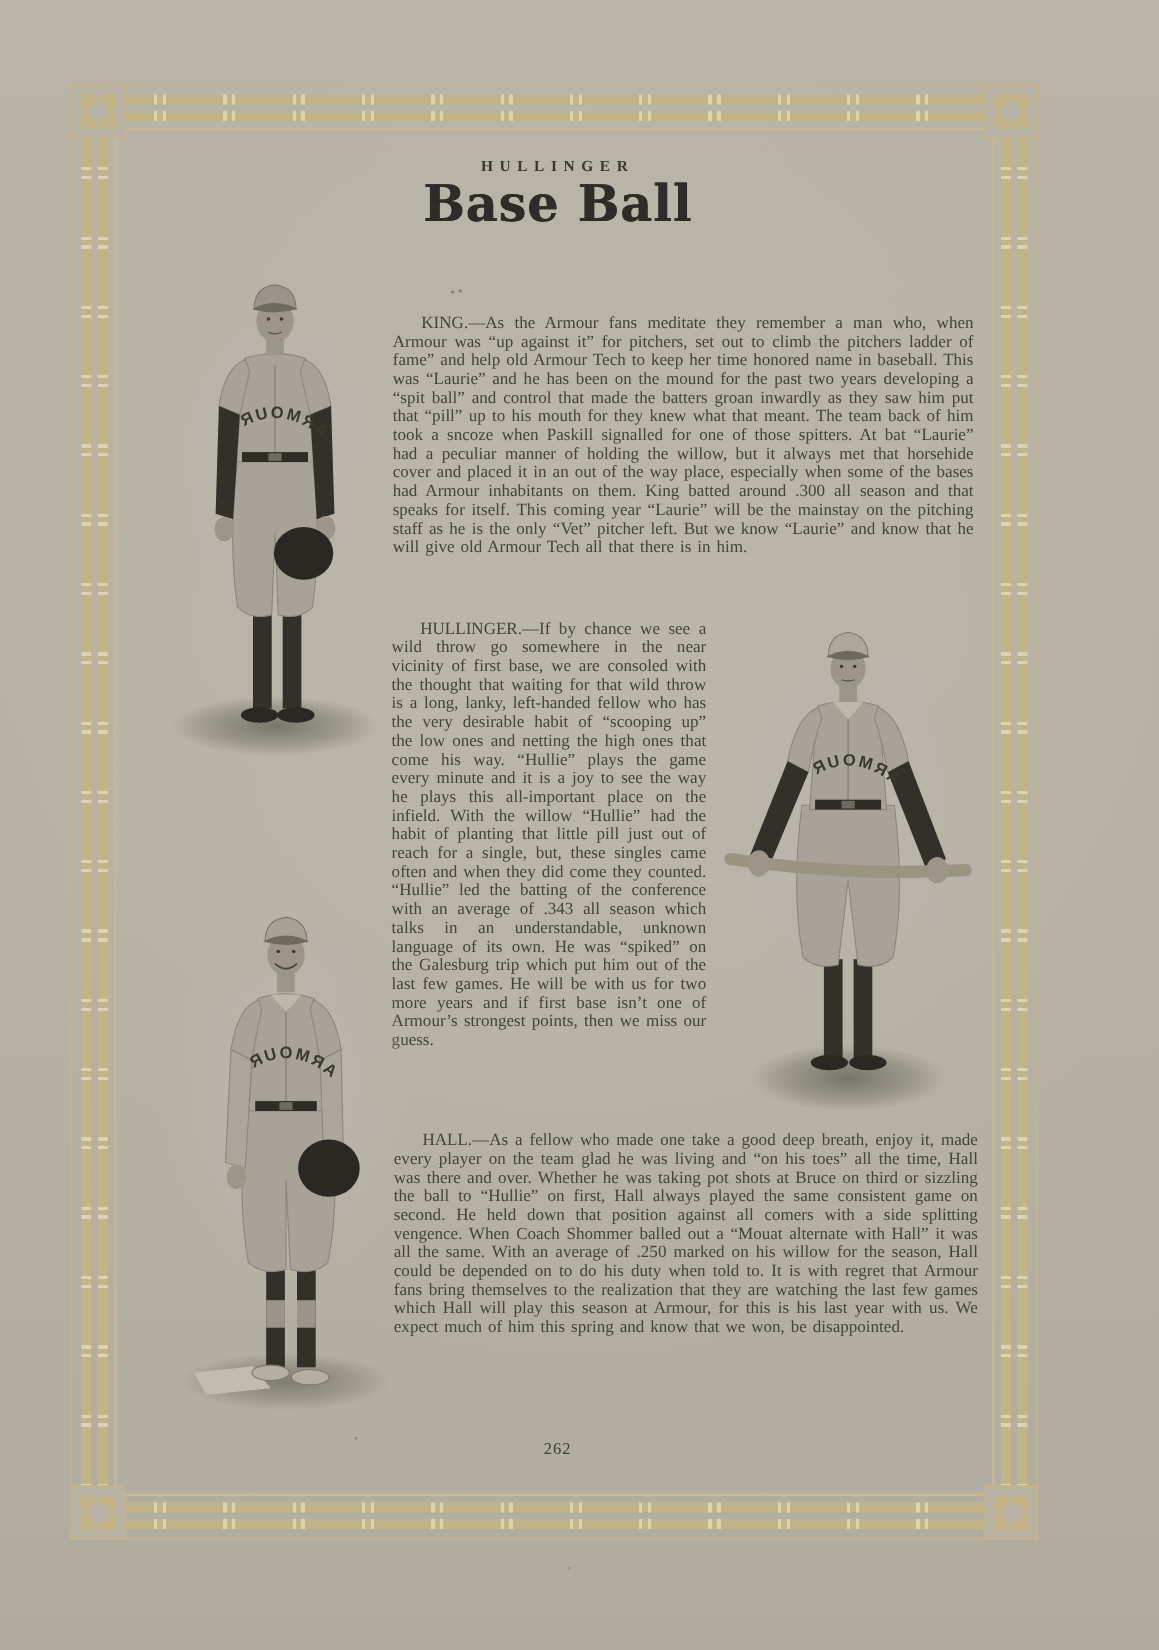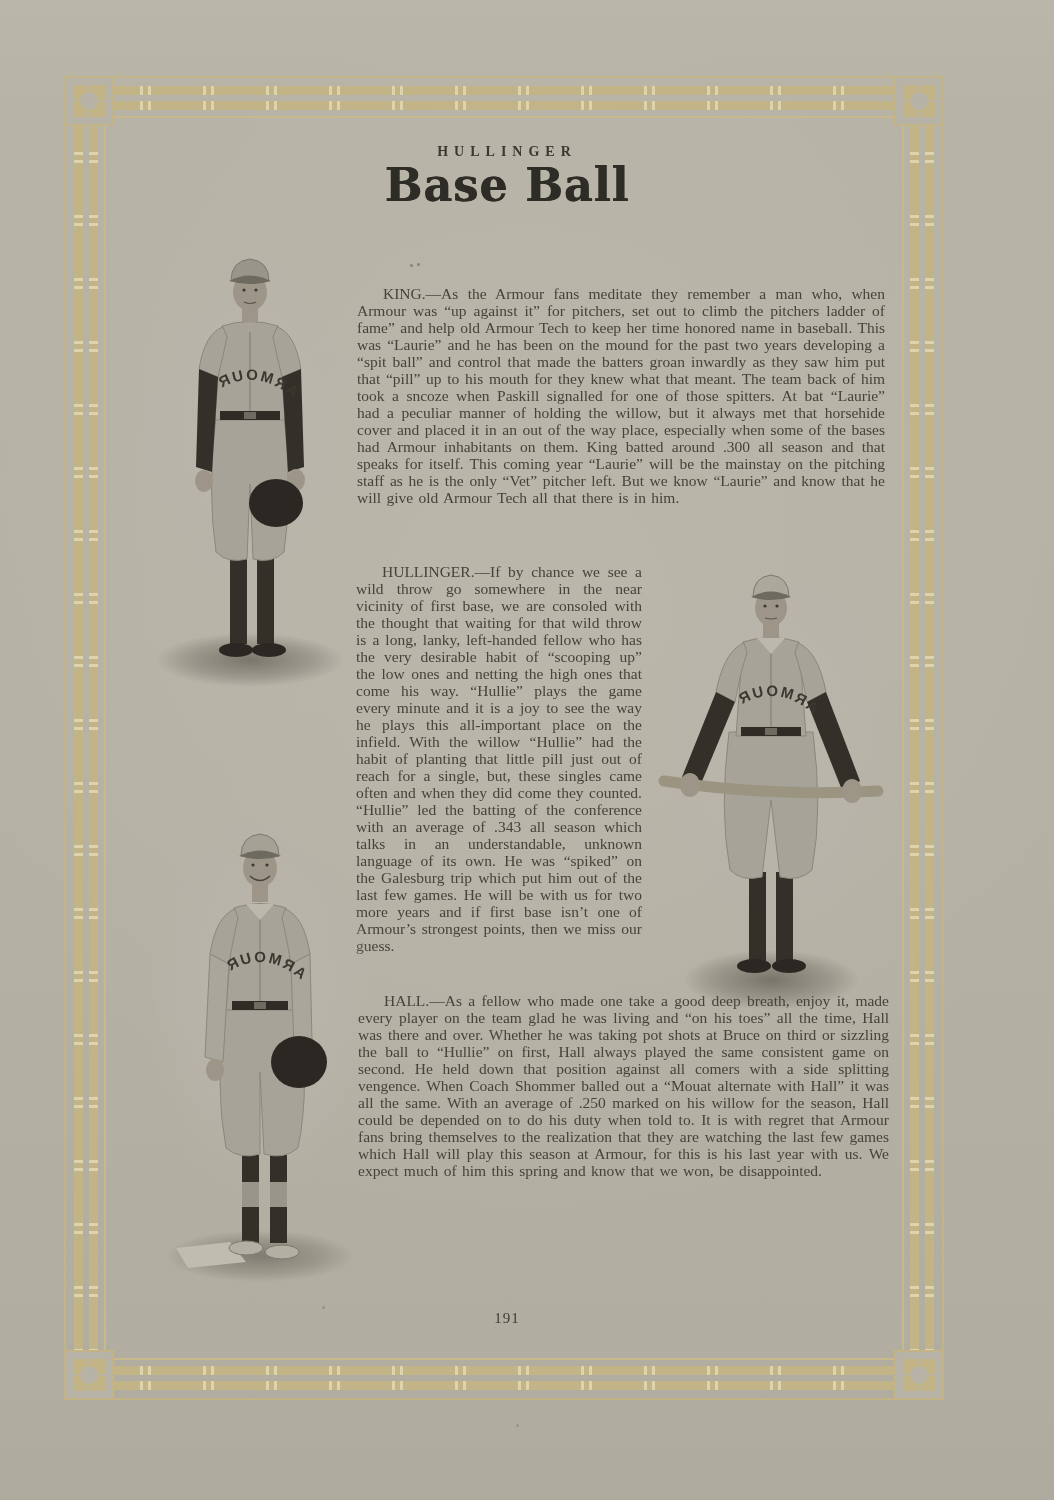--- a/index.html
+++ b/index.html
@@ -26,21 +26,21 @@
   
   .section-label{position:absolute;left:357px;top:144px;width:300px;text-align:center;
     font-size:14px;font-weight:bold;letter-spacing:6px;color:#3a382f;}
   .title{position:absolute;left:307px;top:158px;width:400px;margin:0;text-align:center;
     font-family:"DejaVu Serif", serif;font-size:46px;font-weight:bold;color:#2e2c26;
     letter-spacing:1px;transform:scaleX(.97);text-shadow:0.6px 0 0 #2e2c26;}
   .article{position:absolute;margin:0;text-align:justify;font-size:15.5px;line-height:17px;
     color:#45433a;word-spacing:1.5px;text-indent:26px;}
   .art-king{left:357px;top:285px;width:528px;}
   .art-hullinger{left:356px;top:563px;width:286px;}
-  .art-hall{left:358px;top:992px;width:531px;}
+  .art-hall{left:358px;top:1028px;width:531px;}
   .page-number{position:absolute;left:457px;top:1310px;width:100px;text-align:center;
     font-size:15px;letter-spacing:1px;color:#3e3c34;}
   
   .photo{position:absolute;margin:0;
     background:radial-gradient(ellipse 60% 48% at 50% 40%, rgba(188,184,174,.8), rgba(184,180,170,.45) 60%, rgba(184,180,170,0) 85%);}
   .ph-king{left:138px;top:240px;width:224px;height:452px;}
   .ph-hullinger{left:646px;top:552px;width:250px;height:470px;}
   .ph-hall{left:146px;top:810px;width:228px;height:482px;}
   .photo svg{display:block;width:100%;height:100%;}
   .speck{position:absolute;width:3px;height:3px;border-radius:50%;background:rgba(60,56,46,.4);}
@@ -223,19 +223,19 @@
       <g transform="translate(228,0) scale(-1,1)">
         <text font-family="Liberation Sans, sans-serif" font-size="15" font-weight="bold" fill="#3a372f" letter-spacing="2">
           <textPath href="#archL" startOffset="6">ARMOUR</textPath>
         </text>
       </g>
     </svg>
   </figure>
 
   <p class="article art-hall">HALL.—As a fellow who made one take a good deep breath, enjoy it, made every player on the team glad he was living and “on his toes” all the time, Hall was there and over.  Whether he was taking pot shots at Bruce on third or sizzling the ball to “Hullie” on first, Hall always played the same consistent game on second.  He held down that position against all comers with a side splitting vengence.  When Coach Shommer balled out a “Mouat alternate with Hall” it was all the same.  With an average of .250 marked on his willow for the season, Hall could be depended on to do his duty when told to.  It is with regret that Armour fans bring themselves to the realization that they are watching the last few games which Hall will play this season at Armour, for this is his last year with us.  We expect much of him this spring and know that we won, be disappointed.</p>
 
-  <div class="page-number">191</div>
+  <div class="page-number">262</div>
 
   <div class="speck" style="left:410px;top:264px"></div>
   <div class="speck" style="left:417px;top:263px"></div>
   <div class="speck" style="left:322px;top:1306px;opacity:.6"></div>
   <div class="speck" style="left:516px;top:1424px;opacity:.5"></div>
 </div>
 
 </body></html>

